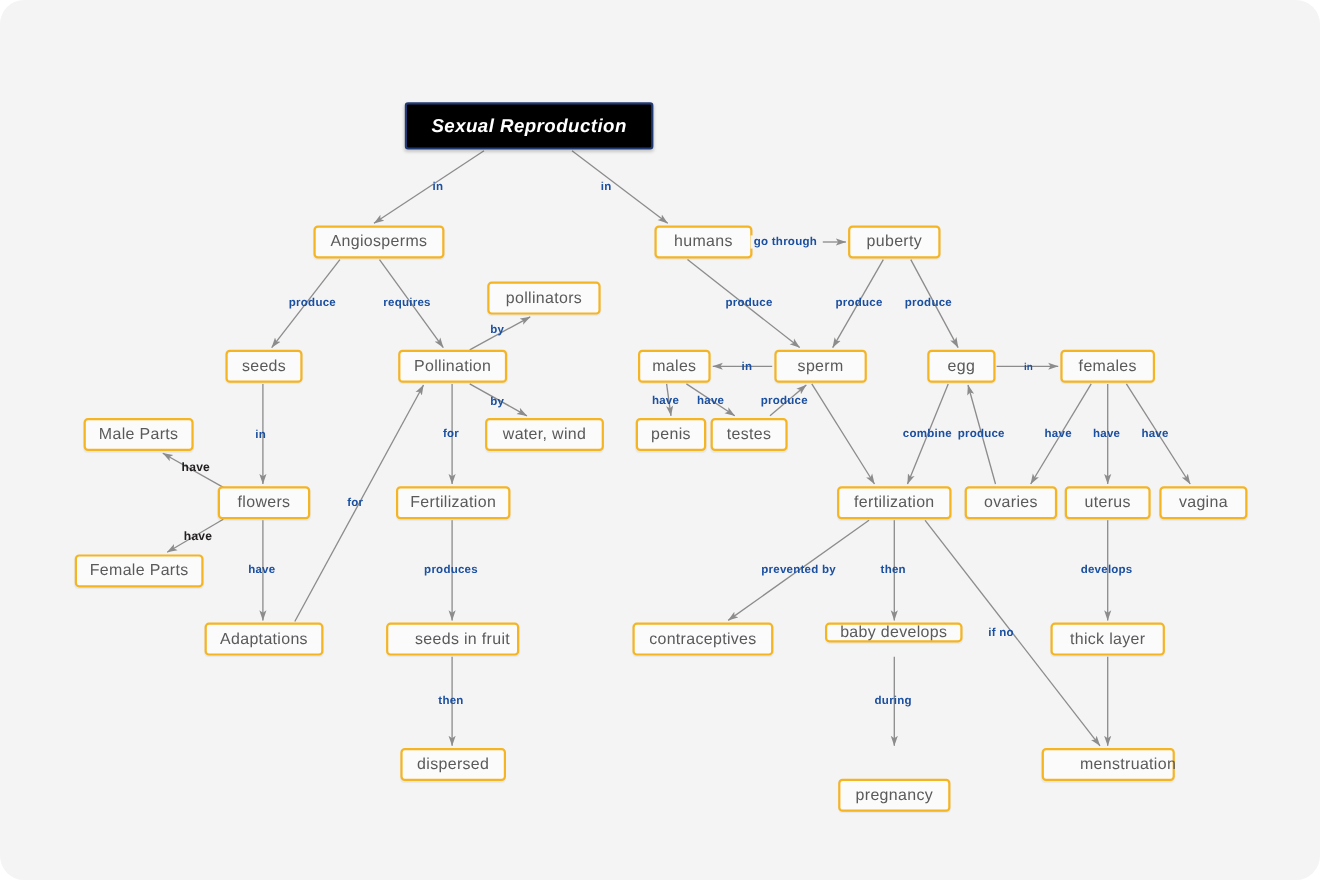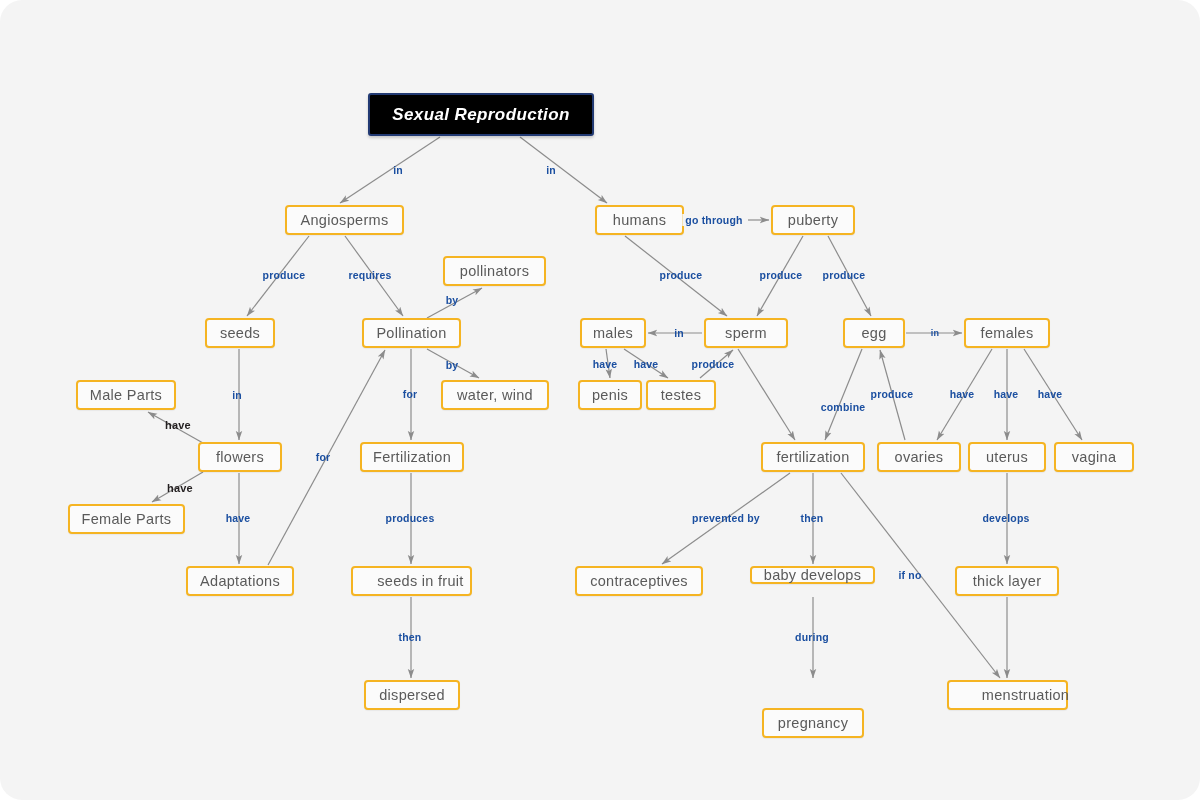--- a/index.html
+++ b/index.html
@@ -227,21 +227,21 @@
       <div class="edge-label" style="left: 410px; top: 637px;">then</div>
       <div class="edge-label" style="left: 714px; top: 220px; background: rgb(244, 244, 244); padding: 0px 3px;">go through</div>
       <div class="edge-label" style="left: 681px; top: 275px;">produce</div>
       <div class="edge-label" style="left: 781px; top: 275px;">produce</div>
       <div class="edge-label" style="left: 844px; top: 275px;">produce</div>
       <div class="edge-label" style="left: 679px; top: 333px;">in</div>
       <div class="edge-label" style="left: 605px; top: 364px;">have</div>
       <div class="edge-label" style="left: 646px; top: 364px;">have</div>
       <div class="edge-label" style="left: 713px; top: 364px;">produce</div>
       <div class="edge-label small" style="left: 935px; top: 333px;">in</div>
-      <div class="edge-label" style="left: 843px; top: 394px; margin-top: 13px;">combine</div>
+      <div class="edge-label" style="left: 843px; top: 394px;">combine</div>
       <div class="edge-label" style="left: 892px; top: 394px;">produce</div>
       <div class="edge-label" style="left: 962px; top: 394px;">have</div>
       <div class="edge-label" style="left: 1006px; top: 394px;">have</div>
       <div class="edge-label" style="left: 1050px; top: 394px;">have</div>
       <div class="edge-label" style="left: 726px; top: 518px;">prevented by</div>
       <div class="edge-label" style="left: 812px; top: 518px;">then</div>
       <div class="edge-label" style="left: 910px; top: 575px;">if no</div>
       <div class="edge-label" style="left: 812px; top: 637px;">during</div>
       <div class="edge-label" style="left: 1006px; top: 518px;">develops</div>
     </div>

